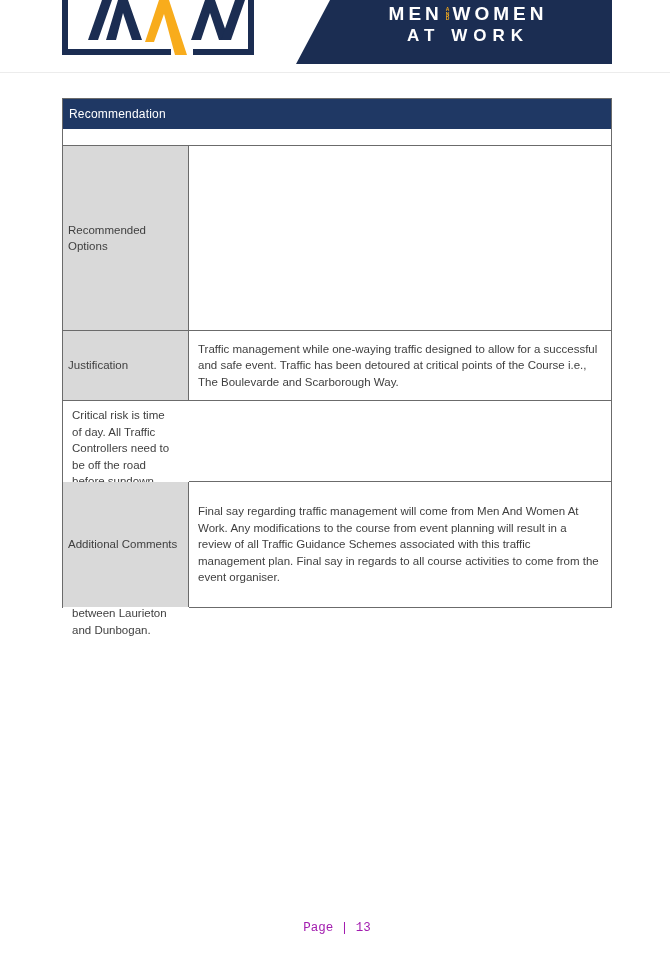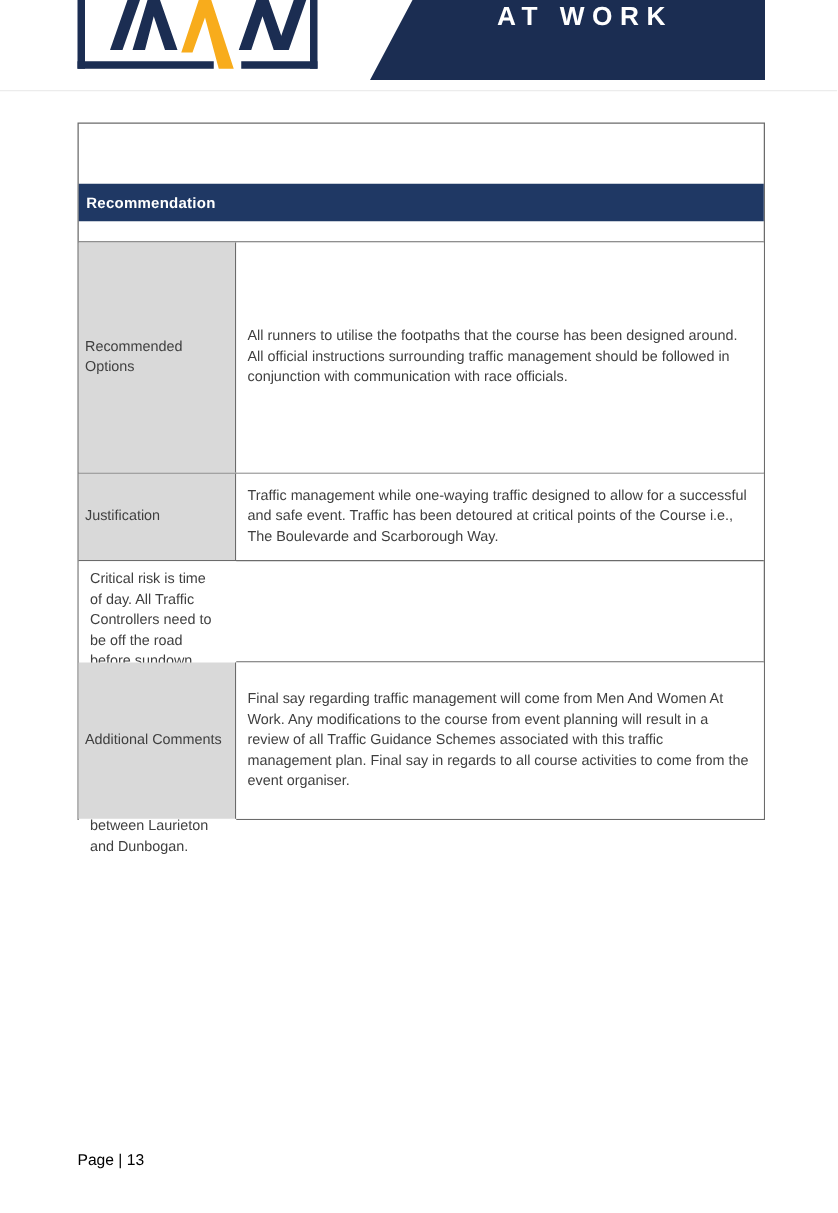--- a/index.html
+++ b/index.html
@@ -54,21 +54,21 @@
     justify-content: center;
     color: #f8ac1c;
     font-size: 5px;
     line-height: 4.5px;
     font-weight: bold;
     letter-spacing: 0;
     margin: 0 3px;
   }
   .brand-line2 {
     font-weight: bold;
-    font-size: 21px;
+    font-size: 17px;
     letter-spacing: 6px;
     line-height: 21px;
     white-space: nowrap;
   }
 
   .header-rule {
     position: absolute;
     top: 72px;
     left: 0;
     width: 670px;
@@ -84,27 +84,26 @@
     width: 550px;
     border: 1px solid #6b6b6b;
     color: #3f3f3f;
     font-size: 11.5px;
     line-height: 16.5px;
   }
   .t-header {
     height: 30px;
     background: #1f3864;
     color: #ffffff;
-    font-weight: bold;
+    font-weight: normal;
     font-size: 12px;
     letter-spacing: 0.2px;
     display: flex;
     align-items: center;
     padding-left: 6px;
-    margin-top: 48px;
   }
   .t-row {
     display: grid;
     grid-template-columns: 126px 1fr;
     border-top: 1px solid #6b6b6b;
   }
   .t-row.r1 { height: 185px; margin-top: 16px; }
   .t-row.r2 { height: 70px; }
   .t-row.r3 { height: 81px; }
   .t-row.r4 { height: 126px; }
@@ -121,23 +120,24 @@
     align-items: center;
     padding: 6px 12px 6px 9px;
   }
 
   
   .footer {
     position: absolute;
     left: 62px;
     top: 921px;
     width: 550px;
-    text-align: left;
+    text-align: center;
     font-size: 12.5px;
-    color: #000000;
+    color: #a21caf;
+    font-family: Liberation Mono, monospace;
   }
 </style>
 </head>
 <body>
 
 <div class="page">
 
   <svg class="maw-logo" viewBox="0 0 196 62" xmlns="http://www.w3.org/2000/svg">
 
     <rect x="1" y="0" width="6" height="55" fill="#1b2d52"></rect>
@@ -148,33 +148,39 @@
     <polygon points="27,40 41,0 51,0 37,40" fill="#1b2d52"></polygon>
     <polygon points="45,40 57,0 67,0 81,40 71,40 62,13 55,40" fill="#1b2d52"></polygon>
 
     <polygon points="84,42 98,0 108,0 126,55 114,55 103,14 93,42" fill="#f8ac1c"></polygon>
 
     <polygon points="130,40 144,0 154,0 168,40 158,40 149,13 140,40" fill="#1b2d52"></polygon>
     <polygon points="160,40 174,0 184,0 170,40" fill="#1b2d52"></polygon>
   </svg>
 
   <div class="brand">
+    <div class="brand-line1">
+      <span>MEN</span>
+      <span class="and-stack">
+        <span>A</span>
+        <span>N</span>
+        <span>D</span>
+      </span>
+      <span>WOMEN</span>
+    </div>
     <div class="brand-line2">AT WORK</div>
   </div>
 
   <div class="header-rule"></div>
 
   <div class="rec-table">
     <div class="t-header">Recommendation</div>
 
     <div class="t-row r1">
       <div class="t-label">Recommended Options</div>
-      <div class="t-content">
-        <p>All runners to utilise the footpaths that the course has been designed around. All official instructions surrounding traffic management should be followed in conjunction with communication with race officials.</p>
-      </div>
     </div>
 
     <div class="t-row r2">
       <div class="t-label">Justification</div>
       <div class="t-content">
         <p>Traffic management while one-waying traffic designed to allow for a successful and safe event. Traffic has been detoured at critical points of the Course i.e., The Boulevarde and Scarborough Way.</p>
       </div>
     </div>
 
     <div class="t-row r3">

